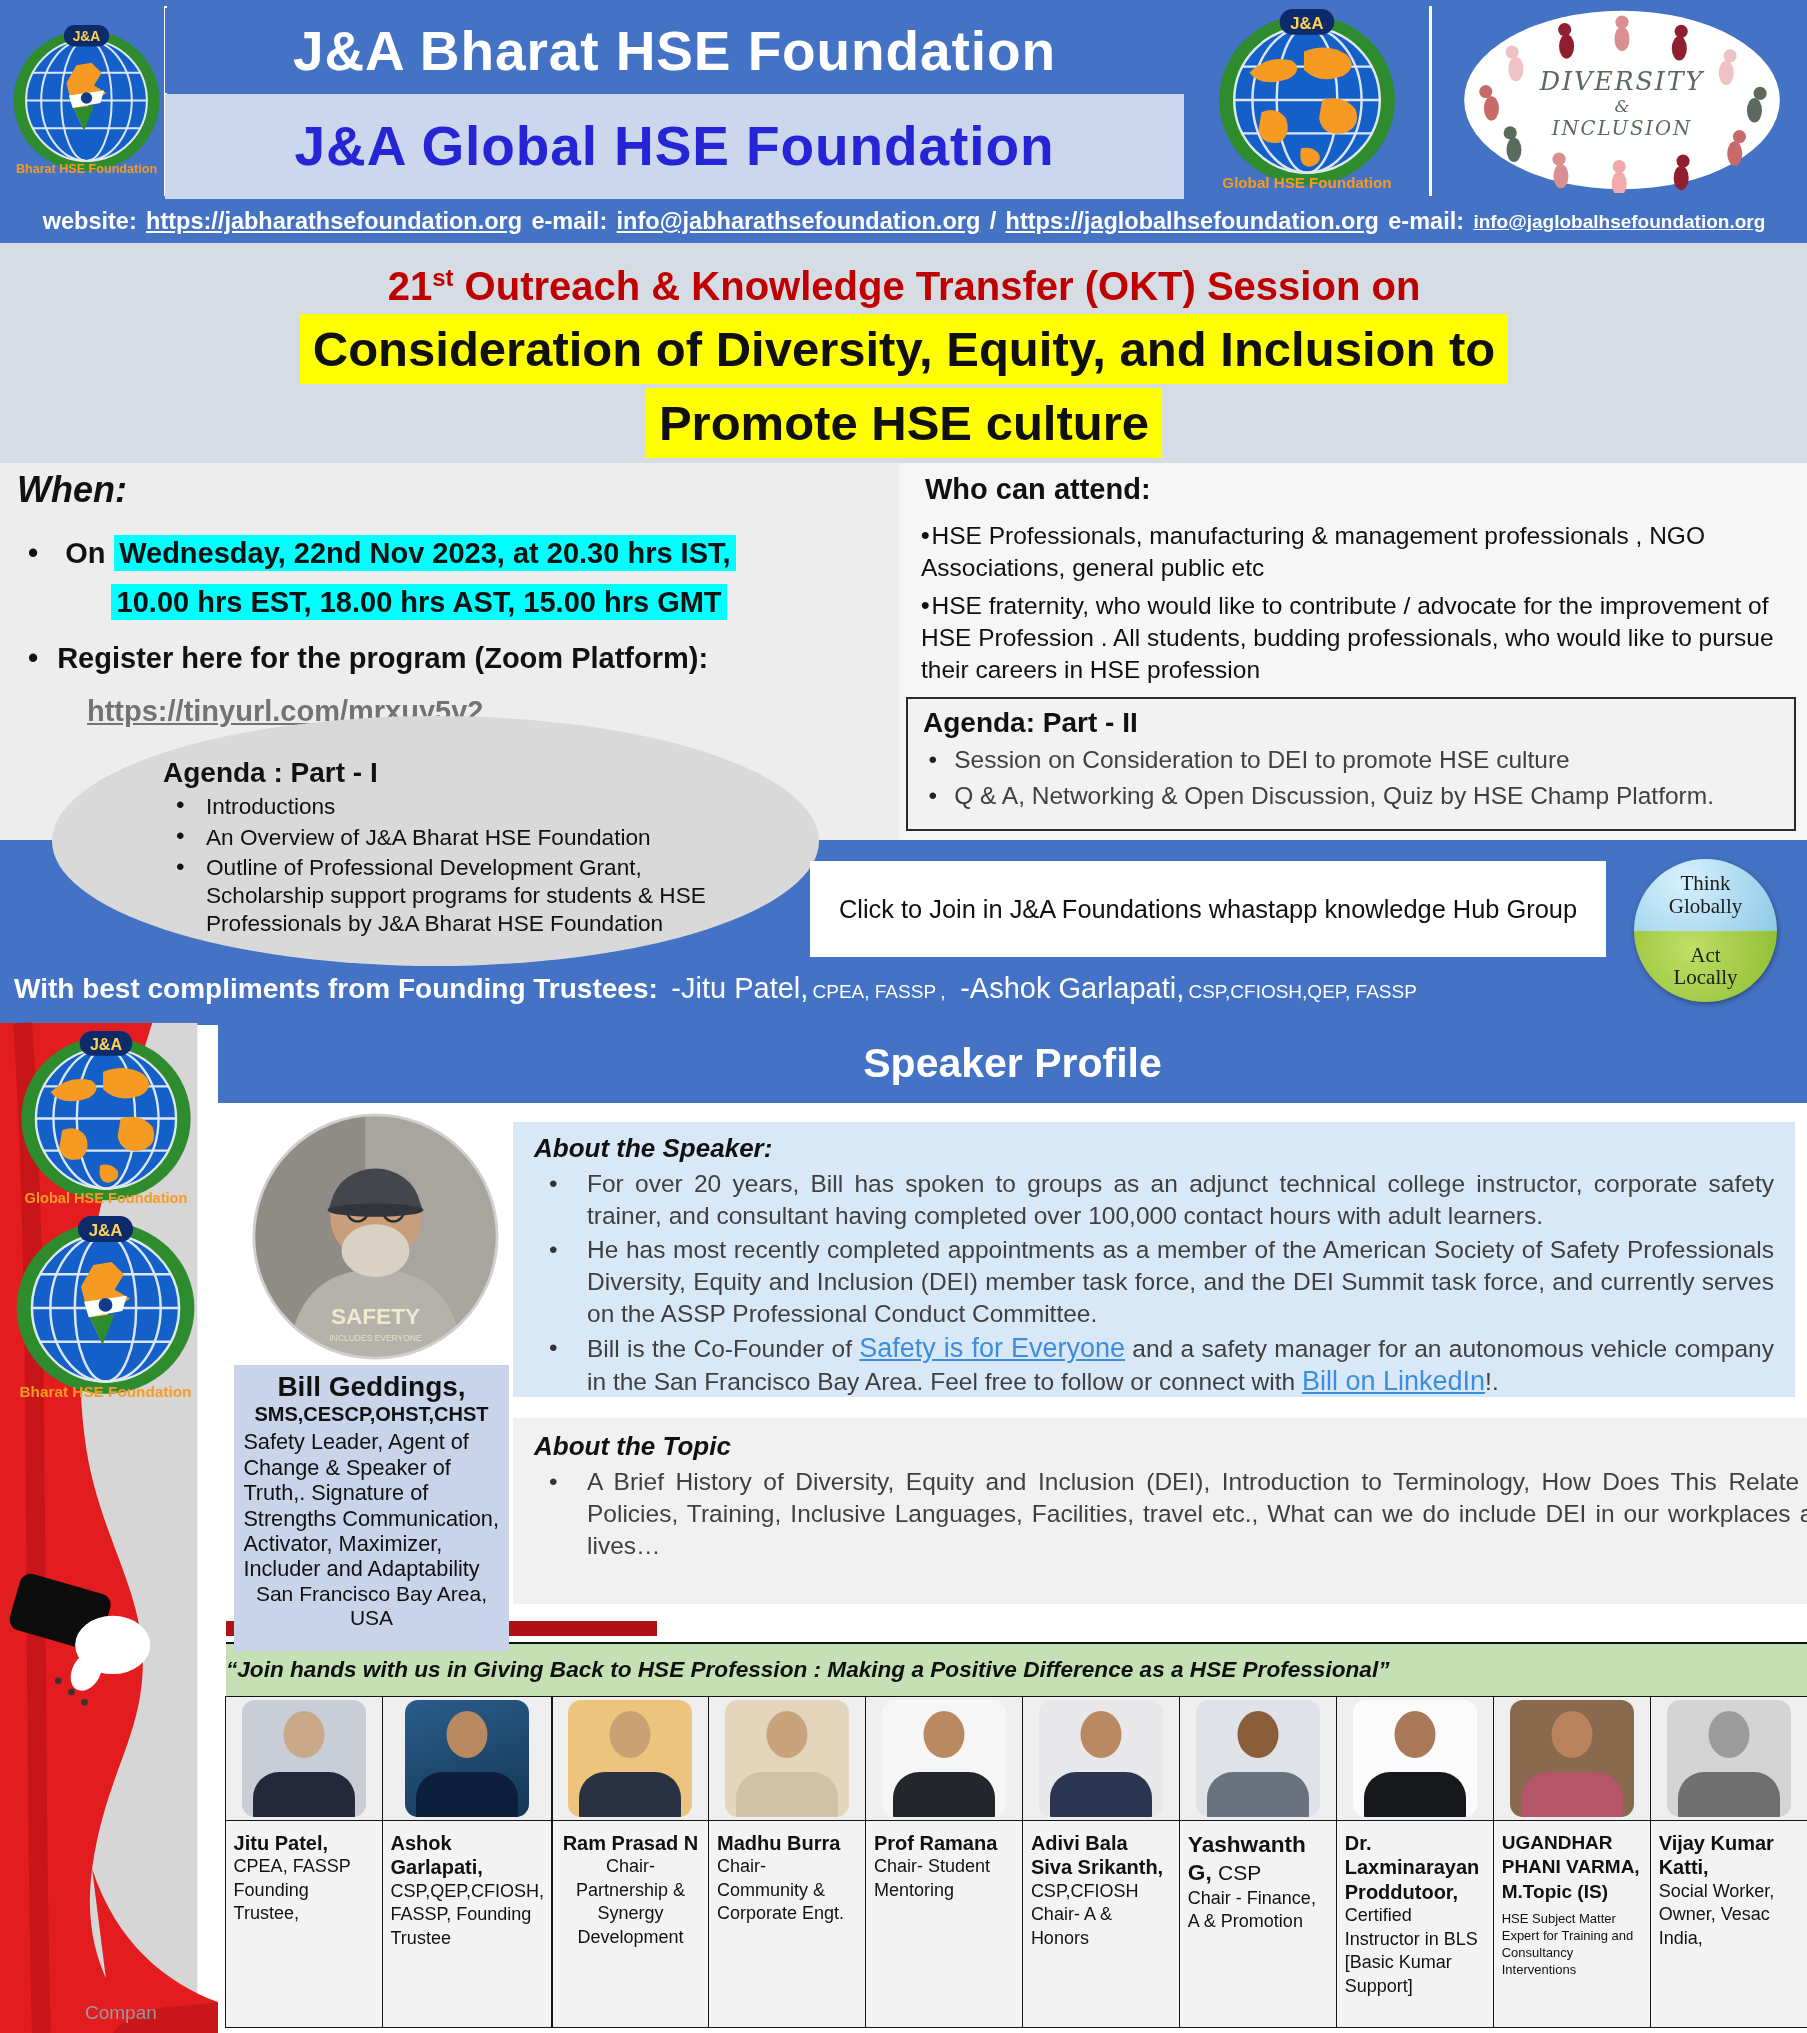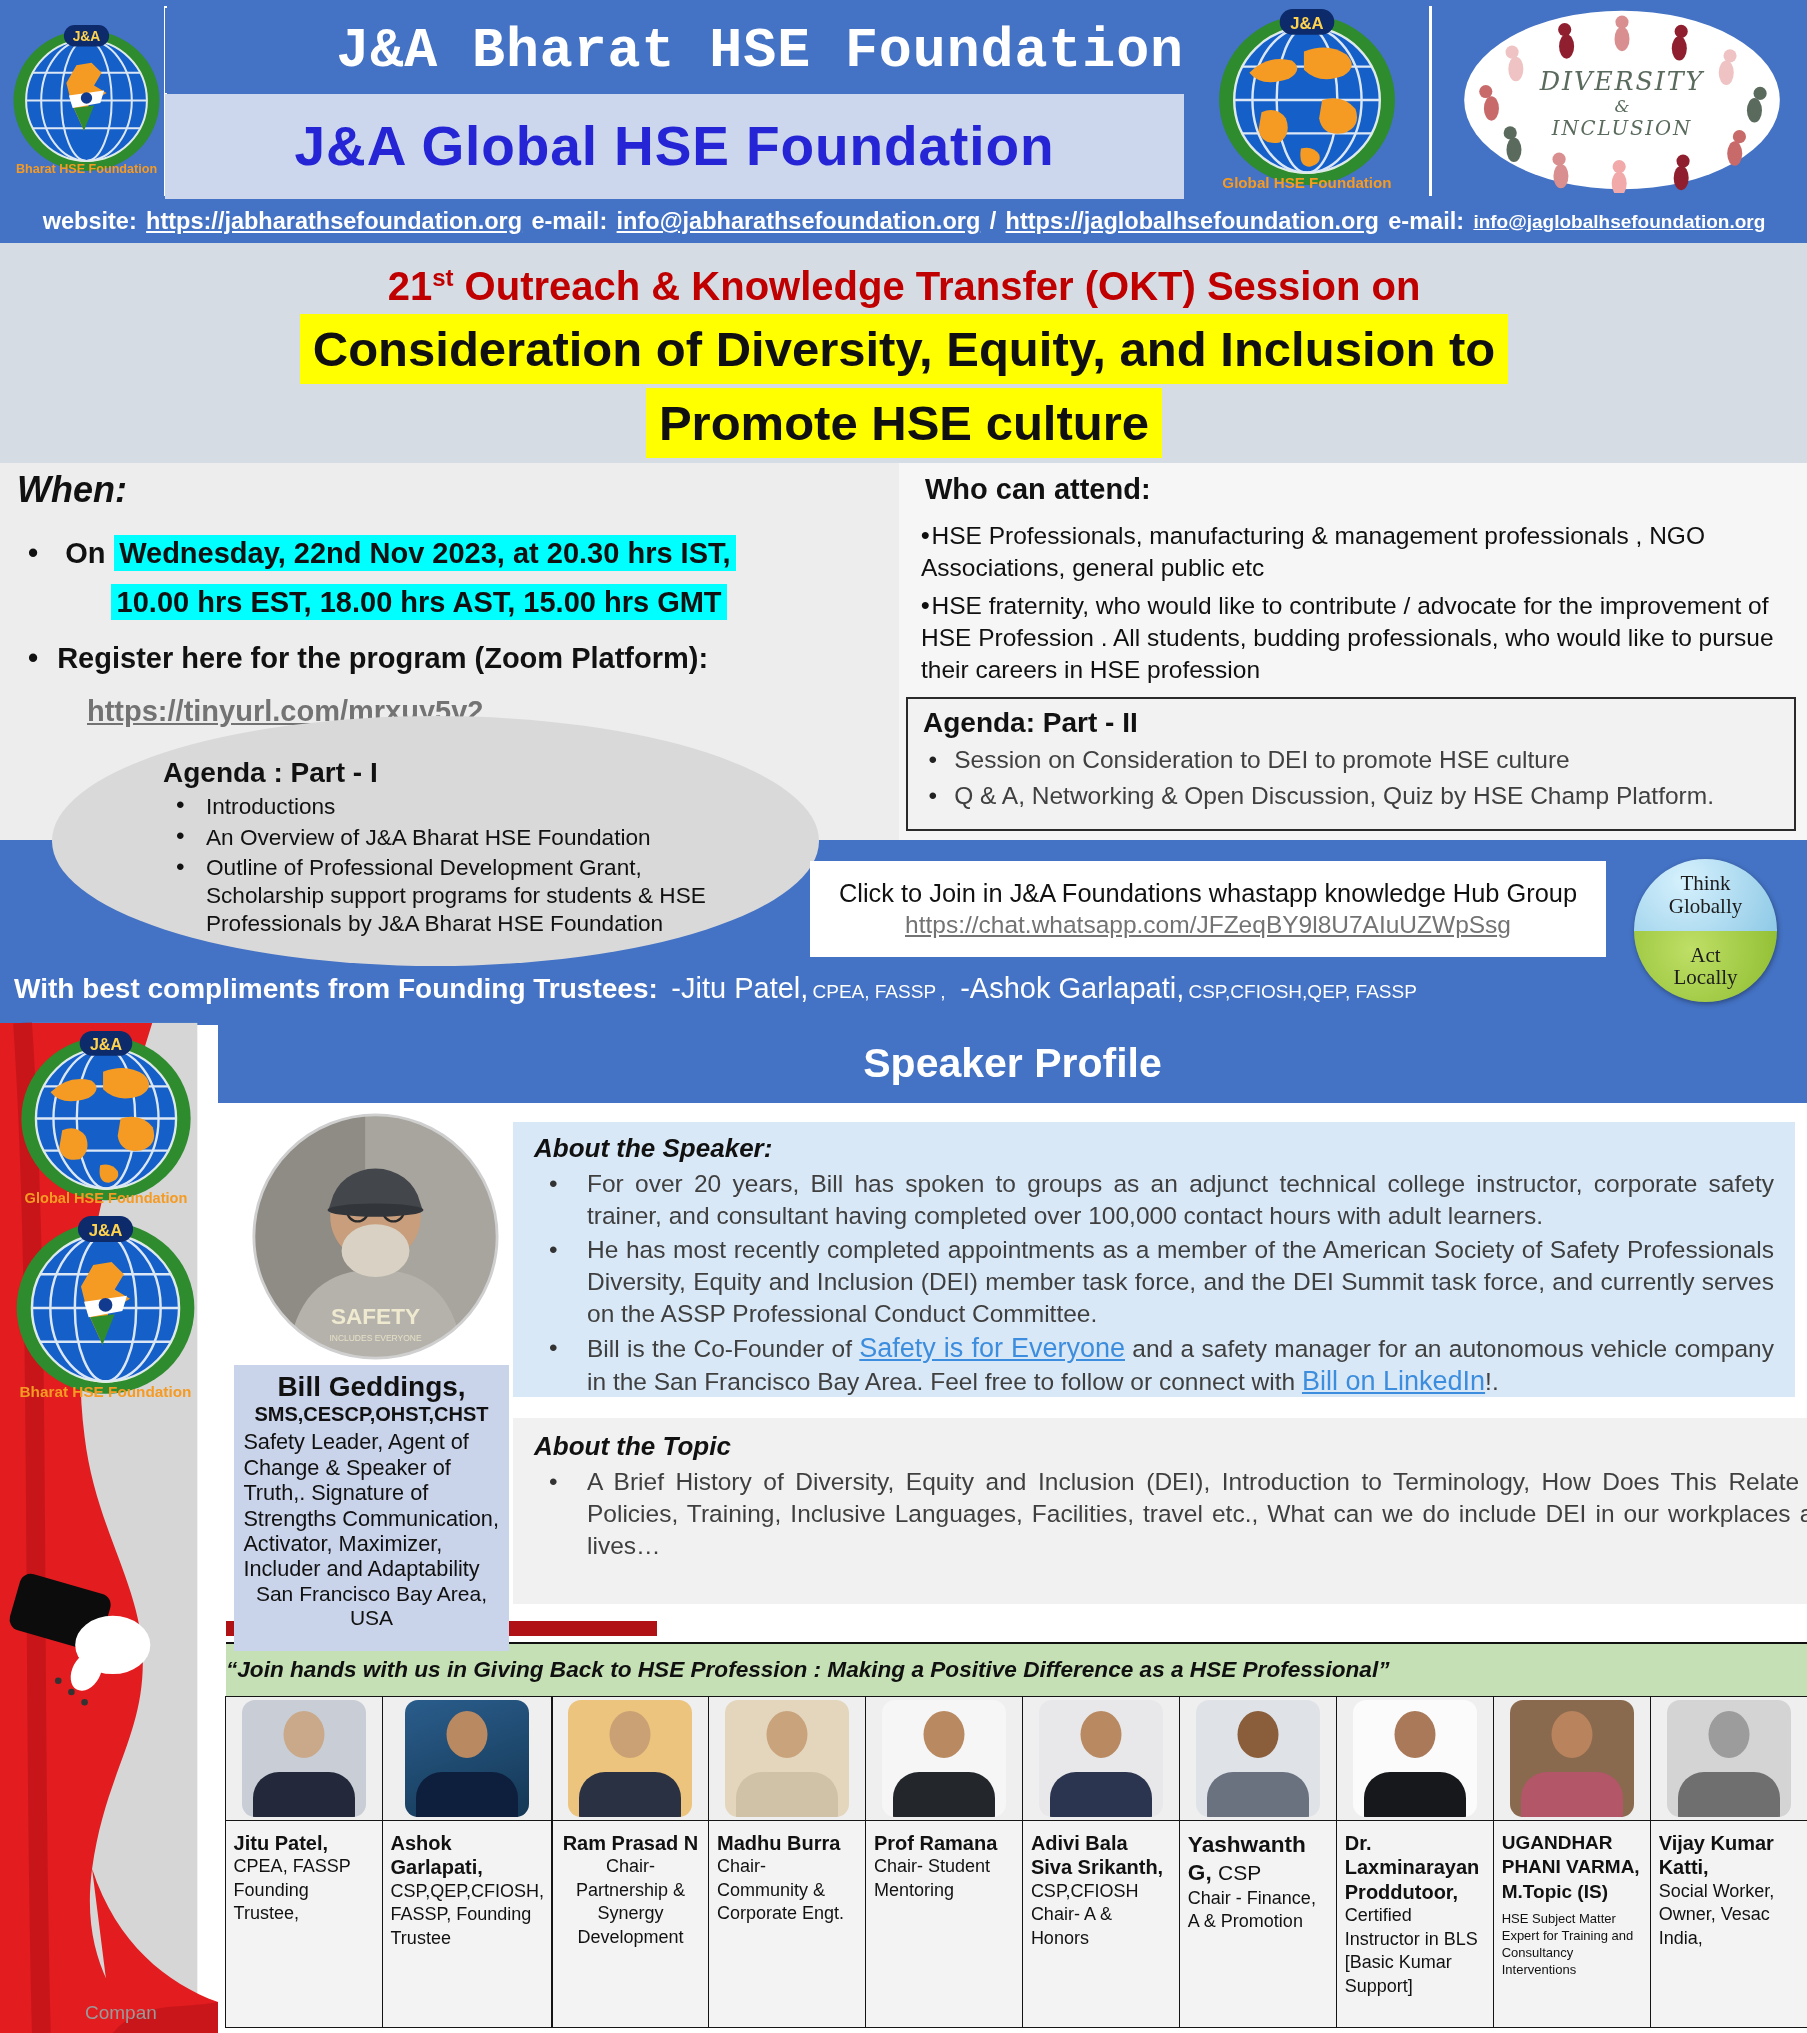--- a/index.html
+++ b/index.html
@@ -5,21 +5,21 @@
   html,body{margin:0;padding:0;background:#fff;}
   .page{position:relative;width:1808px;height:2034px;background:#fff;overflow:hidden;
         font-family:"Liberation Sans",sans-serif;color:#111;}
   .abs{position:absolute;}
 
   
   .hdr-bg{left:0;top:0;width:1808px;height:237px;background:#4472c4;}
   .hdr-logo{left:11.3px;top:7.5px;width:151px;height:185px;}
   .vline{width:2.8px;background:#fff;}
   .title1{left:165px;top:7.5px;width:1019px;height:85px;background:#4472c4;color:#fff;
-          font-size:55px;font-weight:bold;text-align:right;line-height:87px;letter-spacing:0.9px;font-family:Liberation Mono, monospace;}
+          font-size:55px;font-weight:bold;text-align:center;line-height:87px;letter-spacing:0.9px;}
   .title2{left:165px;top:94px;width:1019px;height:105px;background:#ccd6ec;color:#2525d6;
           font-size:55px;font-weight:bold;text-align:center;line-height:105px;letter-spacing:0.9px;}
   .hdr-logo2{left:1207px;top:5.6px;width:200px;height:188px;}
   .di-wrap{left:1439px;top:3.8px;width:365px;height:192px;display:flex;align-items:center;justify-content:center;}
   .contact-bar{left:0;top:200px;width:1808px;height:43px;background:#4472c4;color:#fff;
                display:flex;align-items:center;justify-content:center;font-weight:bold;font-size:23.5px;white-space:nowrap;}
   .contact-bar a,.contact-bar span{color:#fff;margin:0 4.7px;}
   .contact-bar .lnk{text-decoration:underline;cursor:pointer;}
   .contact-bar .small{font-size:19px;}
 
@@ -302,21 +302,20 @@
   <div class="abs blue-band"></div>
   <div class="abs agenda1">
     <div class="h">Agenda : Part - I</div>
     <div class="li">Introductions</div>
     <div class="li">An Overview of J&amp;A Bharat HSE Foundation</div>
     <div class="li">Outline of Professional Development Grant, Scholarship support programs for students &amp; HSE Professionals by J&amp;A Bharat HSE Foundation</div>
   </div>
 
   <div class="abs whats-box">
     <div class="t">Click to Join in J&amp;A Foundations whastapp knowledge Hub Group</div>
-    <a class="blue-link">https://chat.whatsapp.com/JFZeqBY9l8U7AIuUZWpSsg</a>
   </div>
 
   <div class="abs badge">
     <div class="badge-top">
       <span>Think</span>
         <span>Globally</span>
     </div>
     <div class="badge-bot">
       <span>Act</span>
         <span>Locally</span>

